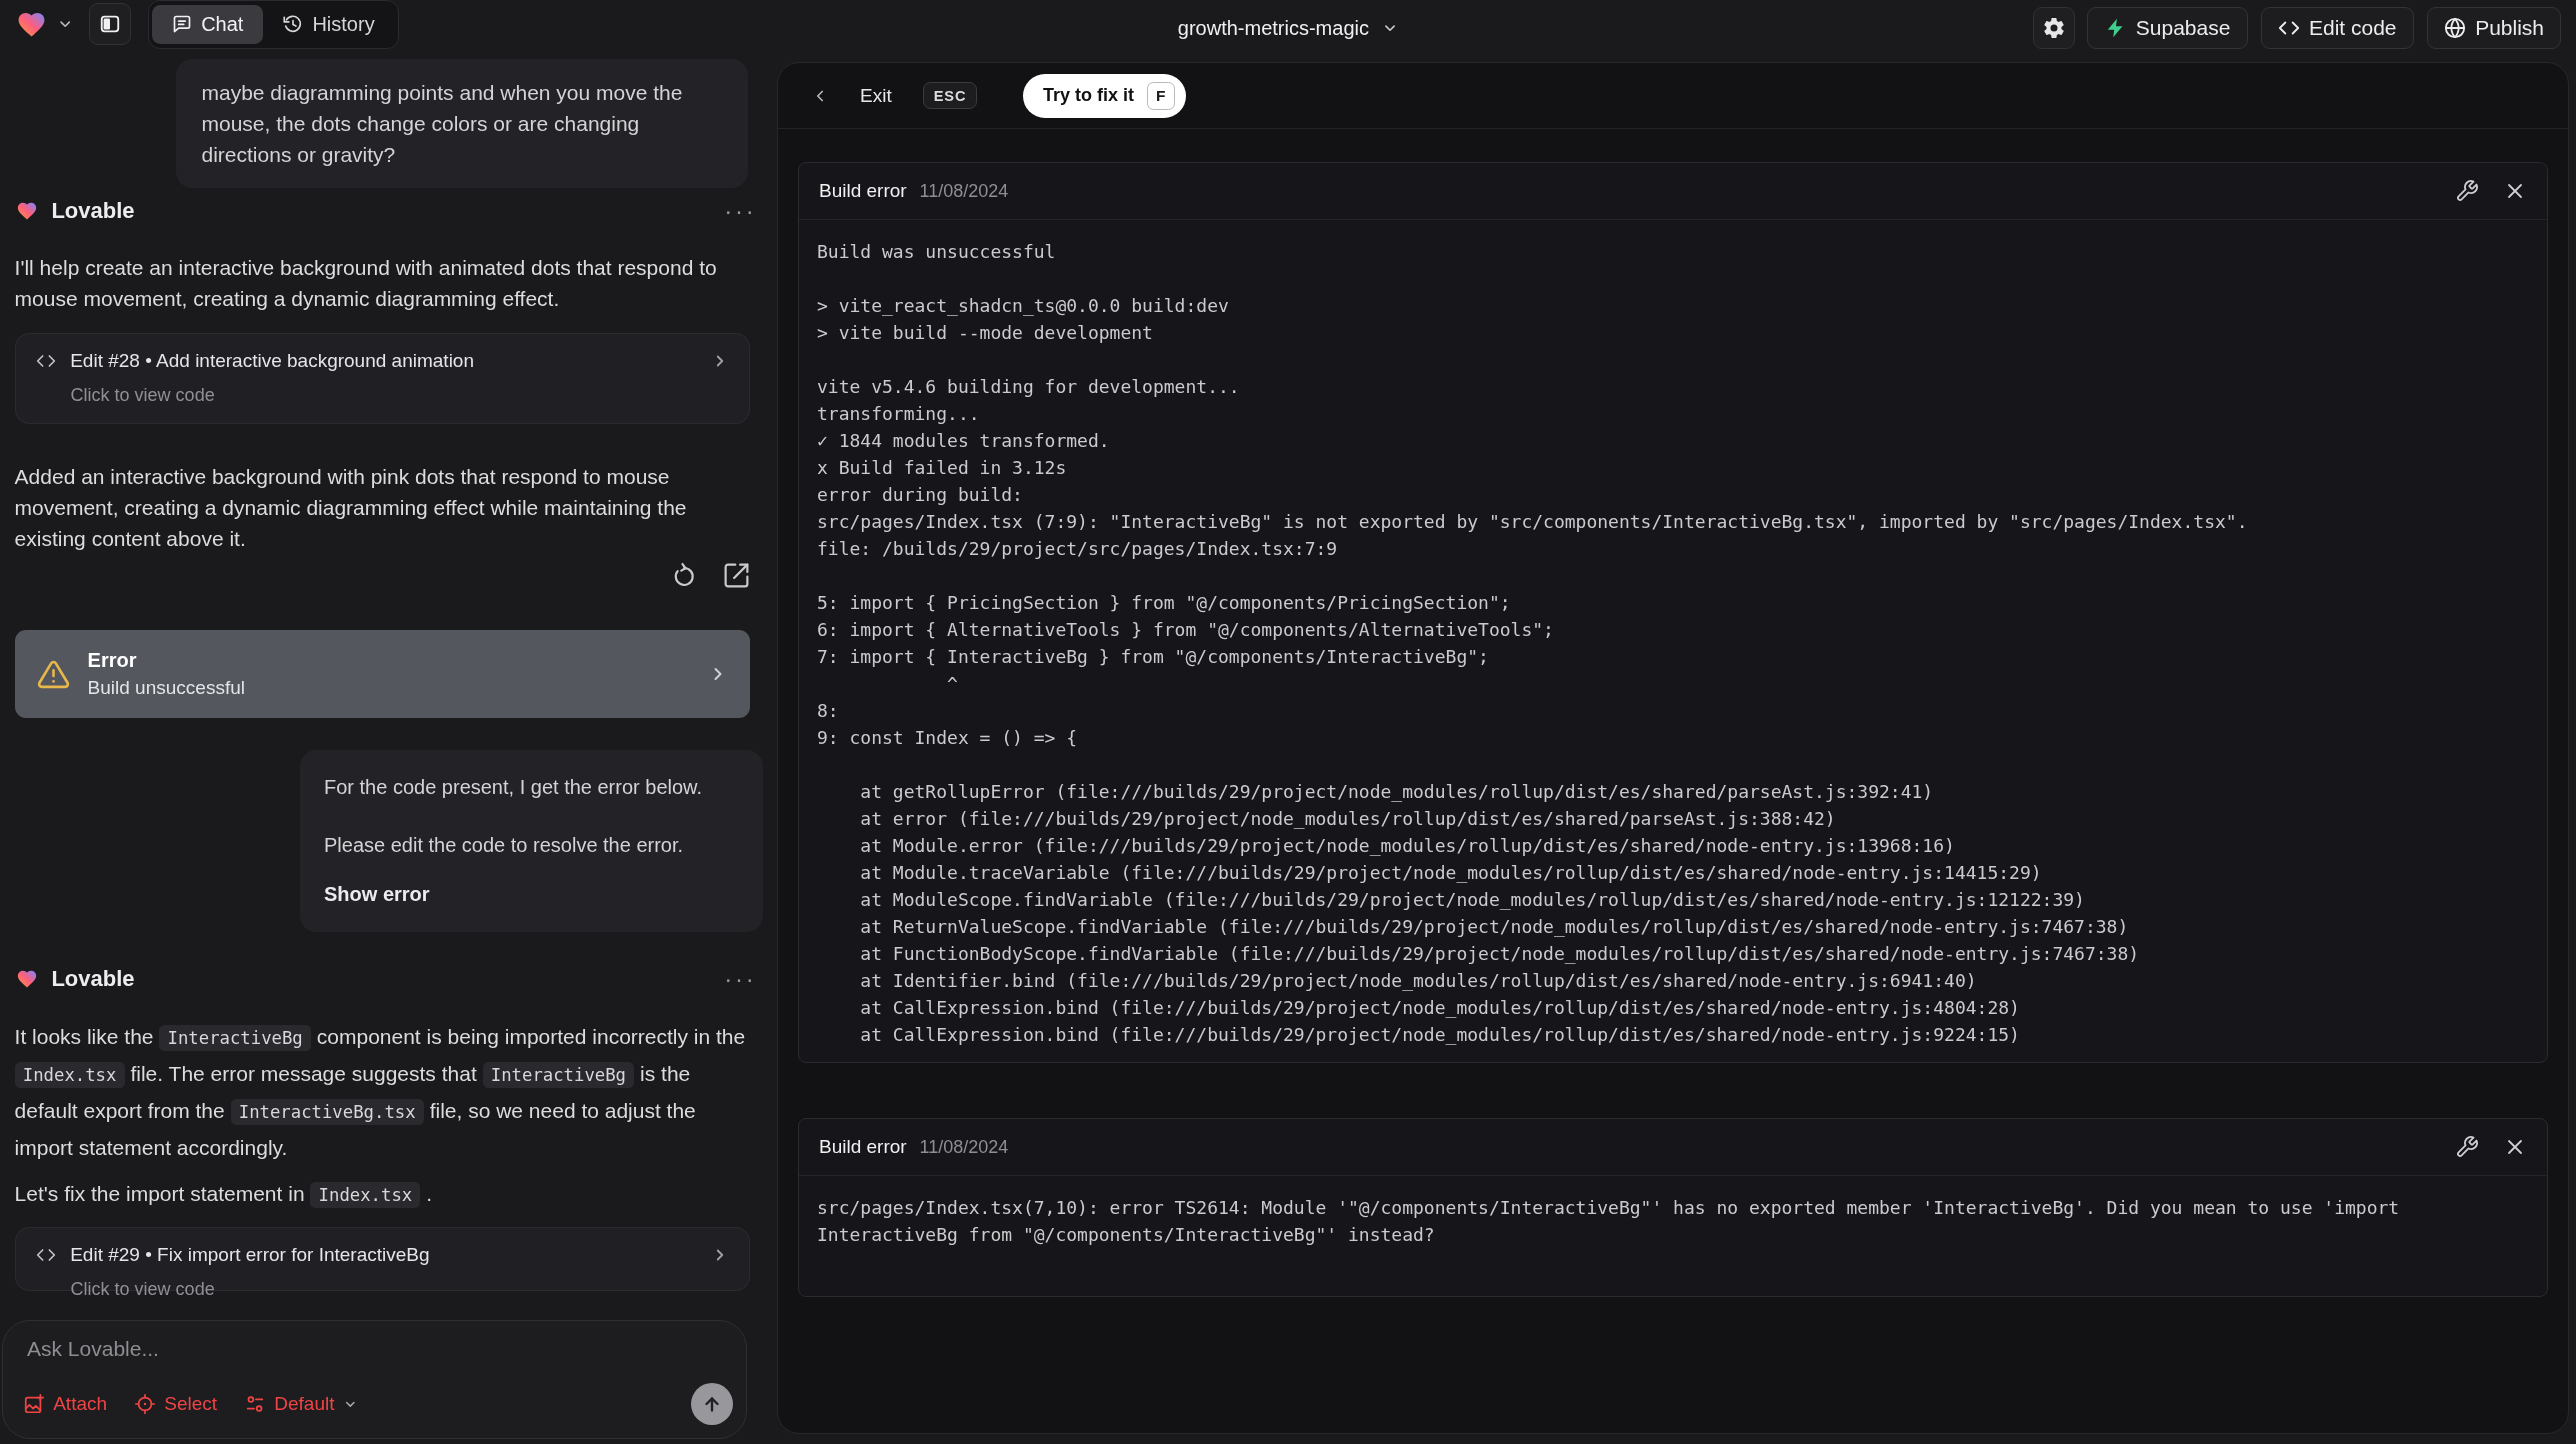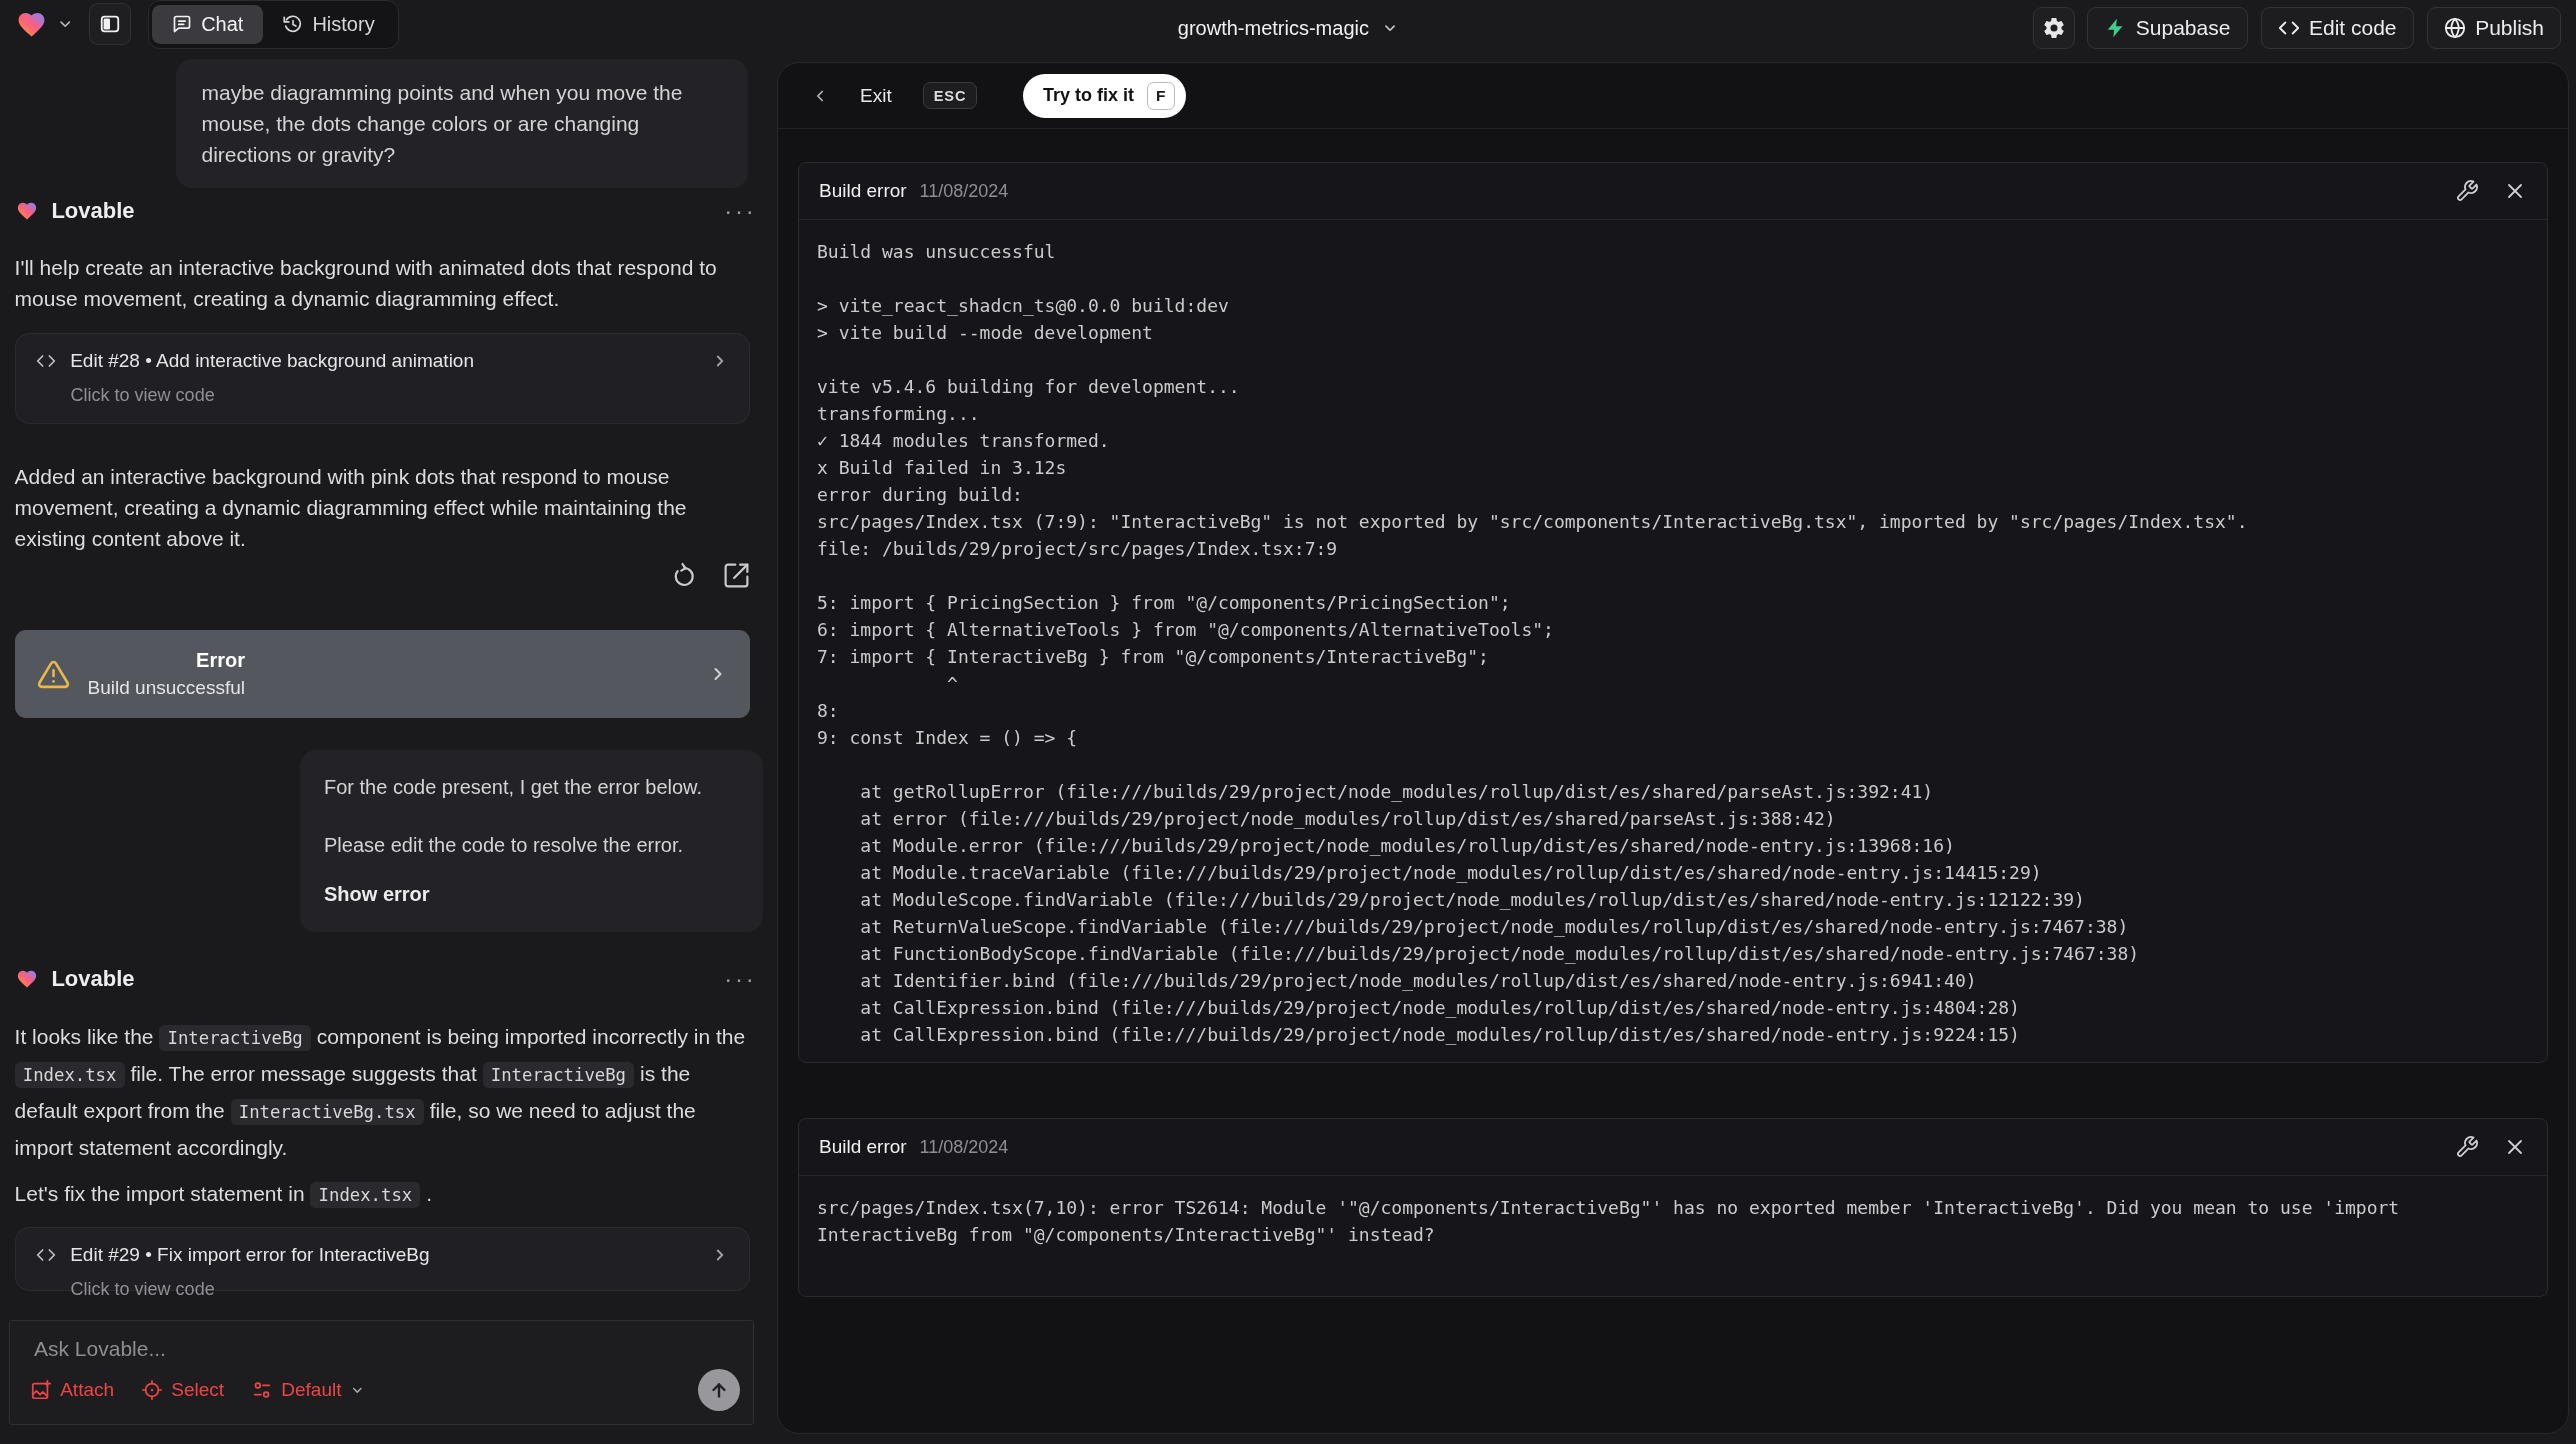--- a/index.html
+++ b/index.html
@@ -31,33 +31,33 @@
   .para { position:absolute; left:14.6px; width:737px; color:#dcdcdf; font-size:21px; line-height:31px;margin-top:8px; }
   .edit-card { position:absolute; left:14.6px; width:735px; background:#202024; border:0.9px solid rgba(255,255,255,0.05);
                border-radius:14.6px; padding:16.4px 20px; cursor:pointer; }
   .edit-title-row { display:flex; align-items:center; gap:14.6px; color:#e6e6e9; font-size:19px; }
   .edit-sub { margin-top:12.8px; margin-left:35px; color:#8f8f95; font-size:18px; }
   .edit-chev { margin-left:auto; color:#a0a0a6; }
   .actions-row { position:absolute; right:20px; display:flex; gap:22px; color:#c9cacd; }
   .actions-row .icon-btn2 { cursor:pointer; display:flex; }
   .error-card { position:absolute; left:14.6px; width:735px; height:88px; background:#54575d; border-radius:11px;
                 display:flex; align-items:center; padding:0 22px; cursor:pointer; }
-  .error-texts { margin-left:18px;text-align:right; }
+  .error-texts { margin-left:18px; }
   .error-title { color:#ffffff; font-size:20px; font-weight:600; }
   .error-sub { color:#e4e5e8; font-size:19px; margin-top:5.5px; }
   .bubble-2 { left:300px; top:693px; width:463px; padding:24px 24px; font-size:20px; line-height:27px; }
   .bubble-2 p + p { margin-top:31px; }
   .bubble-2 .show-error { margin-top:22px; font-weight:700; color:#ececef; cursor:pointer; }
   .code-chip { font-family:"DejaVu Sans Mono", monospace; font-size:17.3px; background:#2a2a2e; color:#d8d8db;
                padding:2.7px 8.2px; border-radius:5.5px; }
   .para-rich { line-height:35px; }
 
   
-  .composer { position:absolute; left:9px; top:1263px; width:745px; height:105px; background:#1d1d20;
-              border:0.9px solid #303034; border-radius:3px; }
+  .composer { position:absolute; left:2px; top:1263px; width:745px; height:119px; background:#1d1d20;
+              border:0.9px solid #303034; border-radius:28px; }
   .composer textarea { position:absolute; left:24px; top:16.4px; width:675px; height:51px; background:transparent;
               border:none; outline:none; resize:none; color:#e8e8ea; font-size:21px; font-family:"Liberation Sans",sans-serif; }
   .composer textarea::placeholder { color:#8d8d92; }
   .composer-row { position:absolute; left:20px; right:12.8px; bottom:12.8px; display:flex; align-items:center; gap:27px; }
   .composer-btn { display:flex; align-items:center; gap:8.2px; color:#ef4444; font-size:19px; cursor:pointer; }
   .send-btn { margin-left:auto; width:42px; height:42px; border-radius:50%; background:#98989c; color:#202023;
               display:flex; align-items:center; justify-content:center; cursor:pointer; }
 
   
   .fix-panel { position:absolute; left:777px; top:62px; width:1792px; height:1372px; background:#121214;

